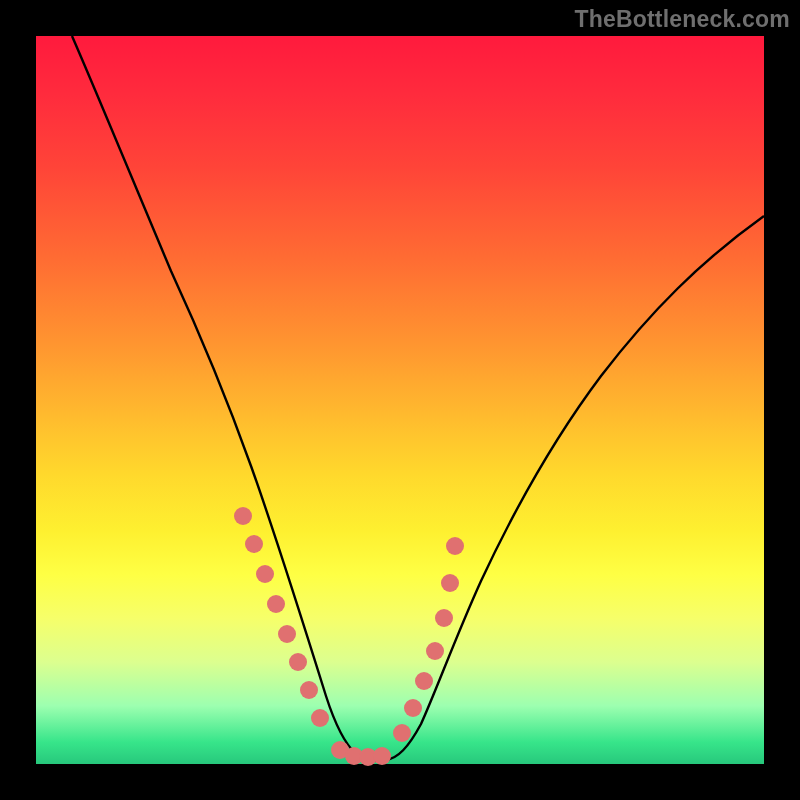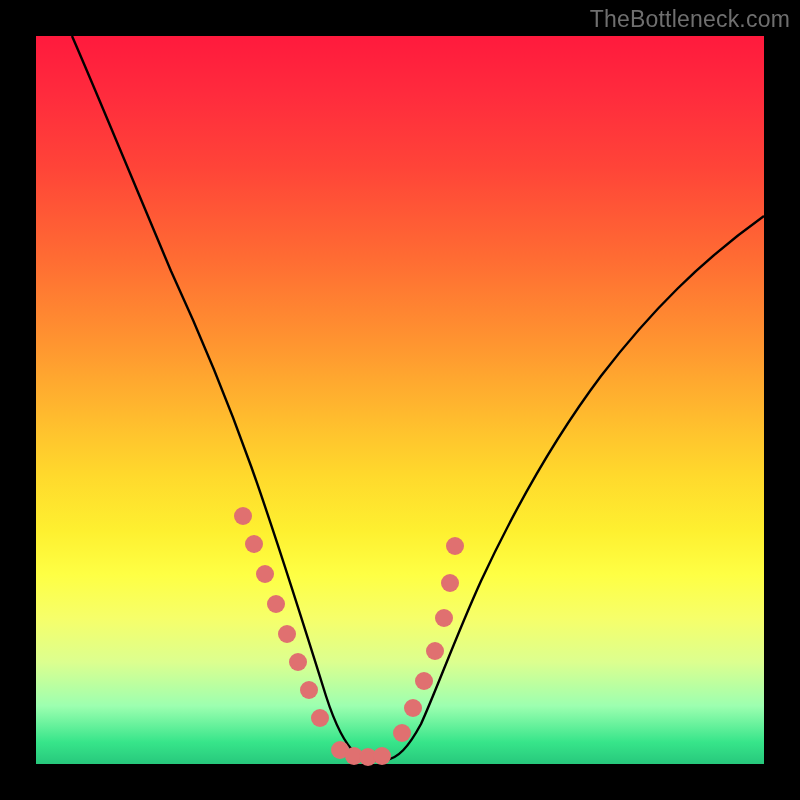--- a/index.html
+++ b/index.html
@@ -50,21 +50,21 @@
       #37e58a 97%,
       #27c87c 100%
     );
   }
   .watermark {
     position: absolute;
     top: 6px;
     right: 10px;
     color: #6f6f6f;
     font-size: 23px;
-    font-weight: 400;
+    font-weight: 700;
     letter-spacing: 0.2px;
   }
   svg.curve {
     position: absolute;
     left: 0;
     top: 0;
     width: 728px;
     height: 728px;
     overflow: visible;
   }

